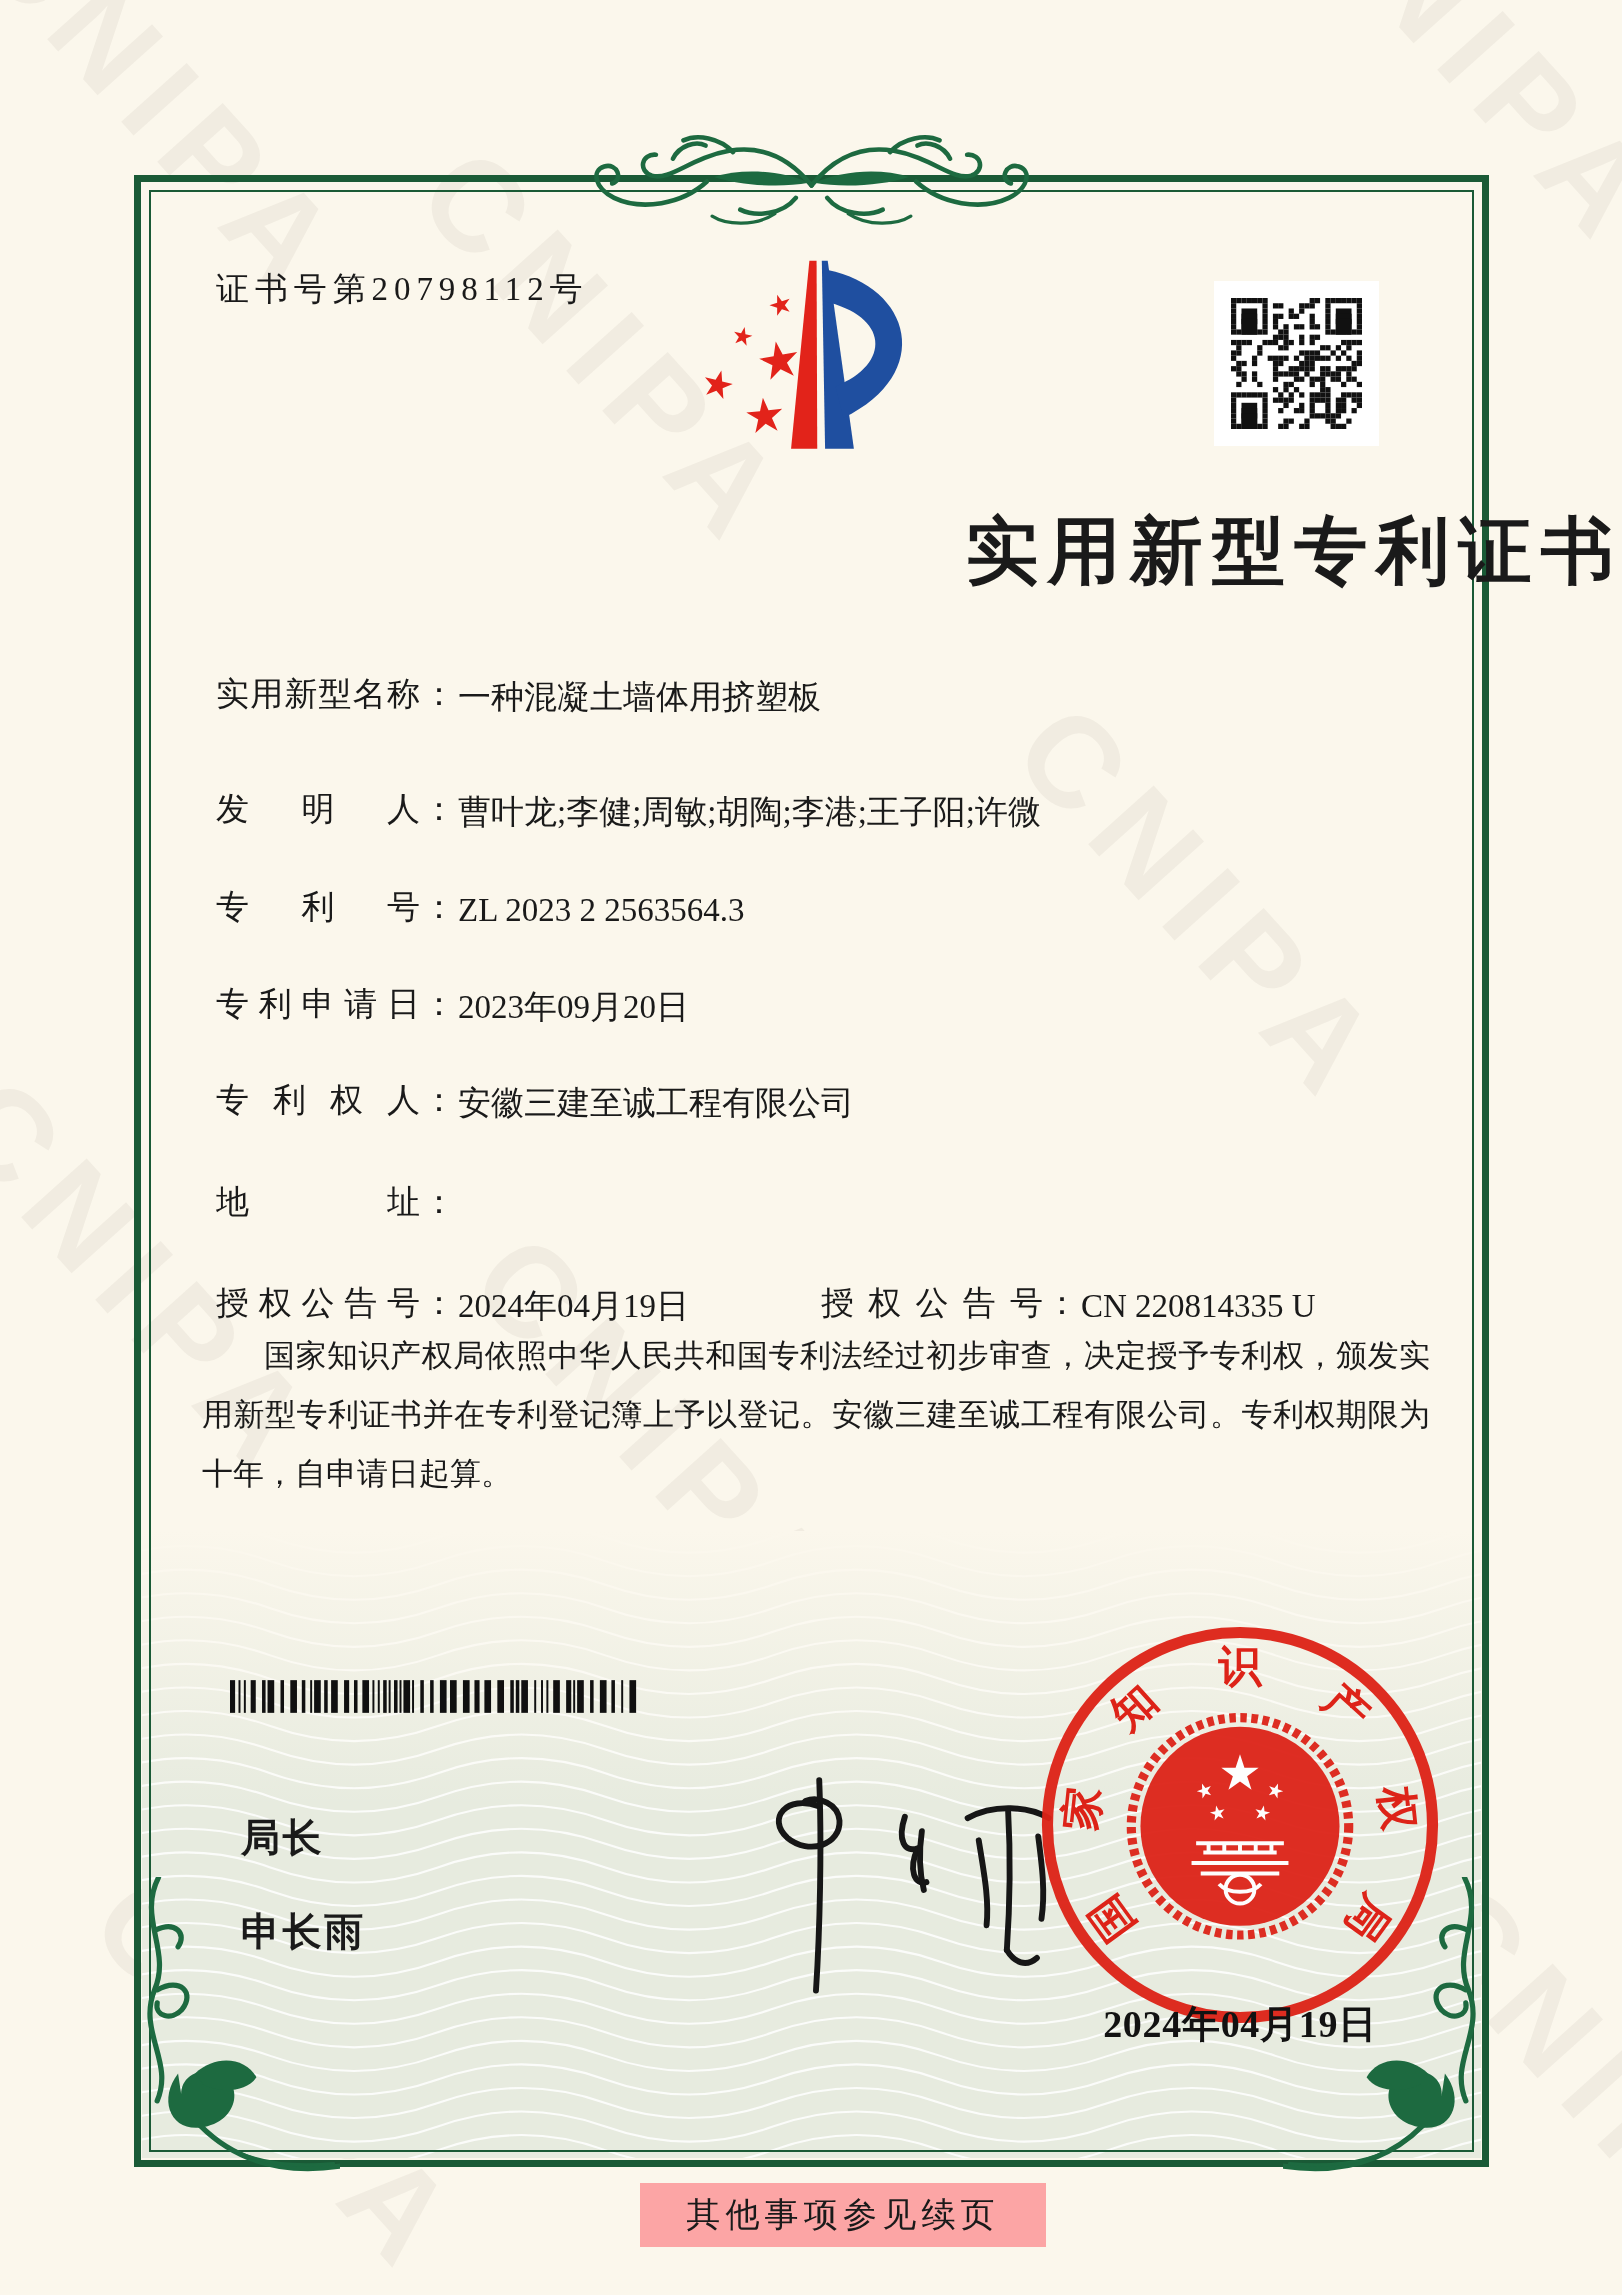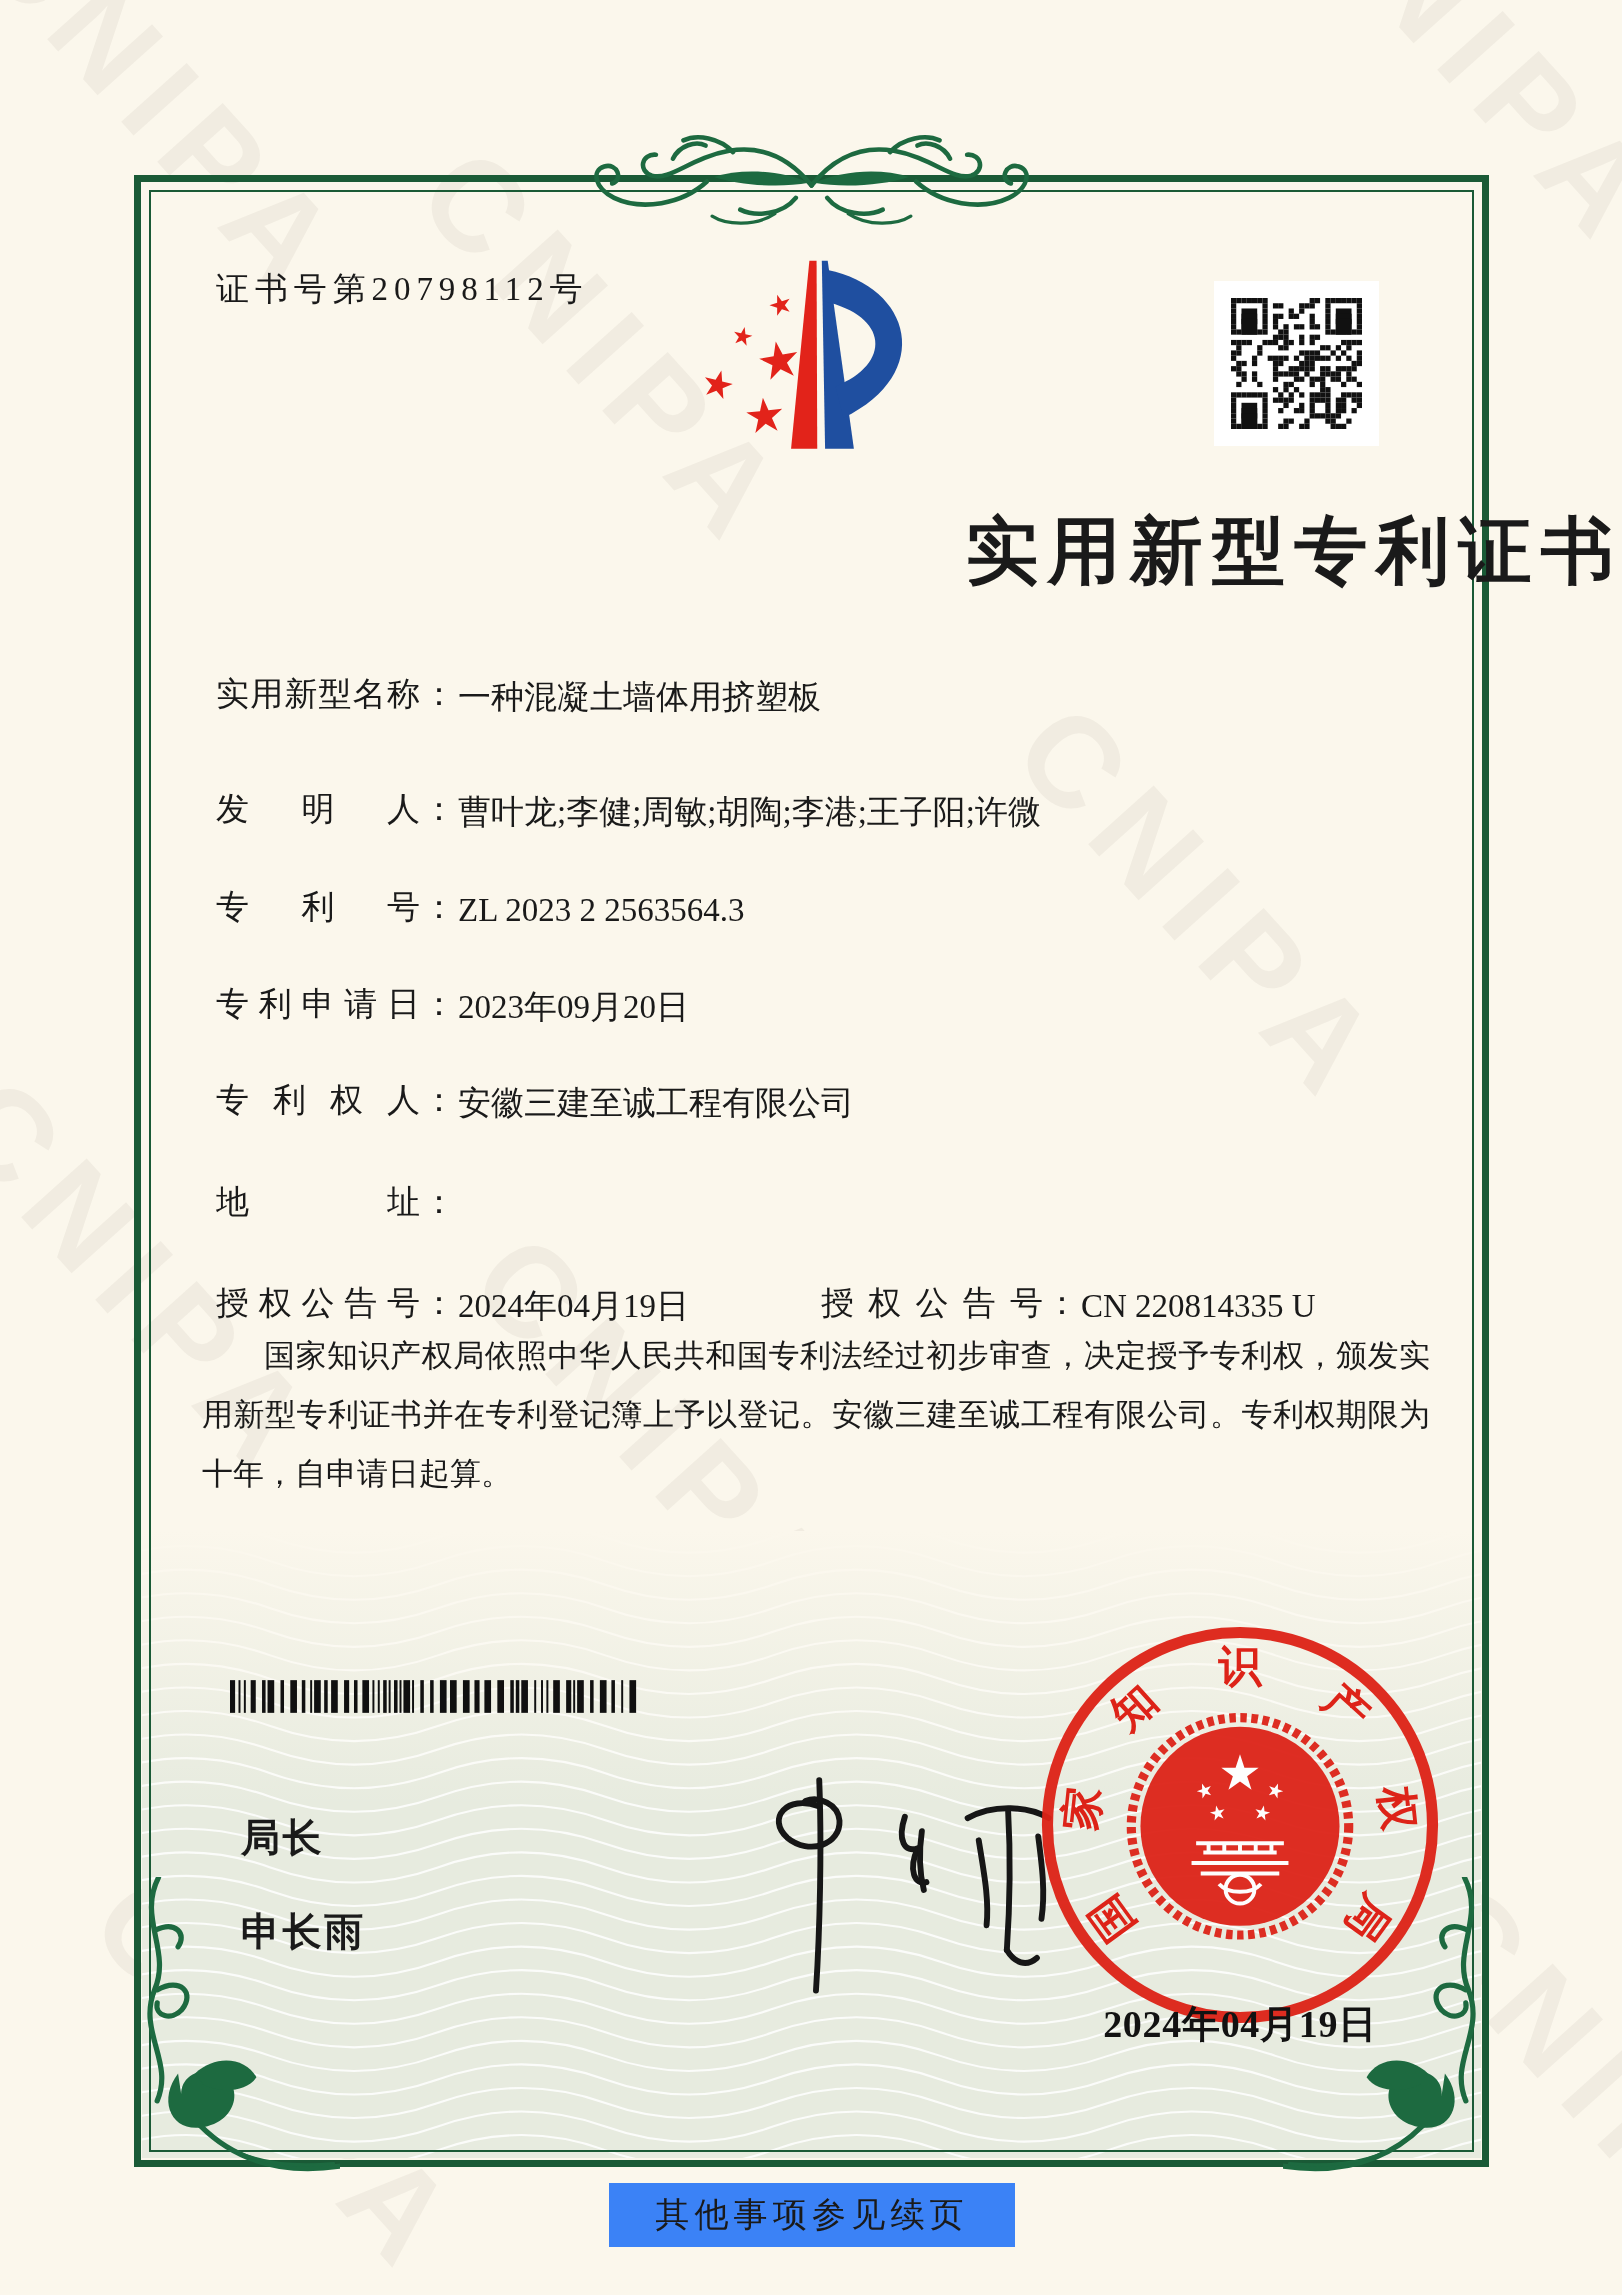--- a/index.html
+++ b/index.html
@@ -54,21 +54,21 @@
     font-family:"Liberation Sans","DejaVu Sans",sans-serif; letter-spacing:2.6px;}
   .sig-name{position:absolute; left:241px; top:1905px; font-size:39px; font-weight:bold;
     font-family:"Liberation Sans","DejaVu Sans",sans-serif; letter-spacing:2.6px;}
   .sig-script{position:absolute; left:622px; top:1754px; width:452px; height:268px;}
   
   .seal{position:absolute; left:1037px; top:1622px; width:406px; height:406px;}
   .seal-date{position:absolute; left:0; top:377px; width:406px; text-align:center;
     font-size:38px; font-weight:bold; color:#121212; letter-spacing:0.7px;}
   
   .page-num{position:absolute; left:0; top:2098px; width:100%; text-align:center; font-size:27px;}
-  .cont-strip{position:absolute; left:609px; top:2183px; width:406px; height:64px; background:#3b82f6;}
+  .cont-strip{position:absolute; left:640px; top:2183px; width:406px; height:64px; background:#fca5a5;}
   .cont-strip div{width:100%; text-align:center; font-size:34px; line-height:64px; letter-spacing:5.2px;}
 </style>
 </head>
 <body>
 
 <div class="page">
 
   <div class="wm" style="left:-79px; top:26px;">CNIPA</div>
   <div class="wm" style="left:1237px; top:-26px;">CNIPA</div>
   <div class="wm" style="left:366px; top:275px;">CNIPA</div>

